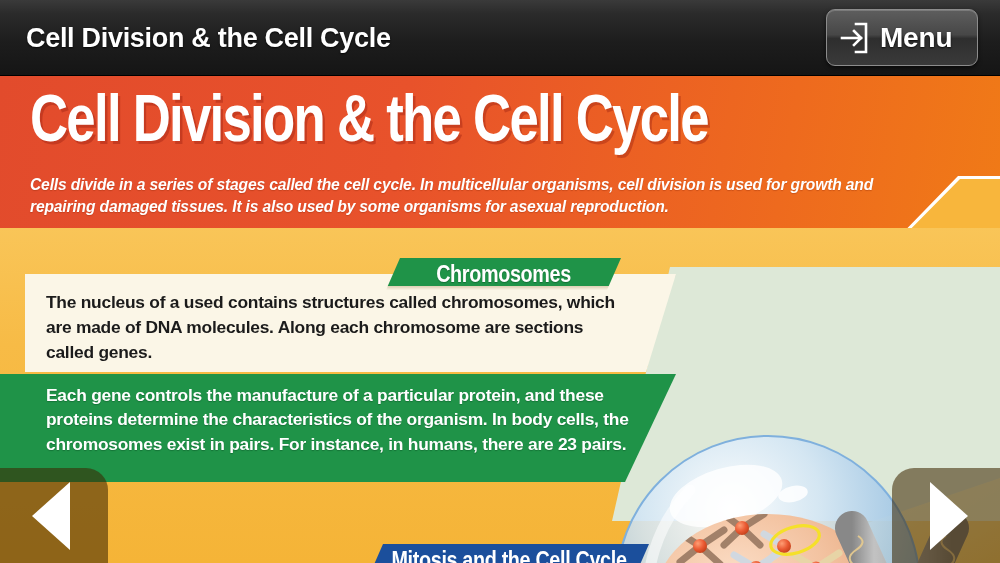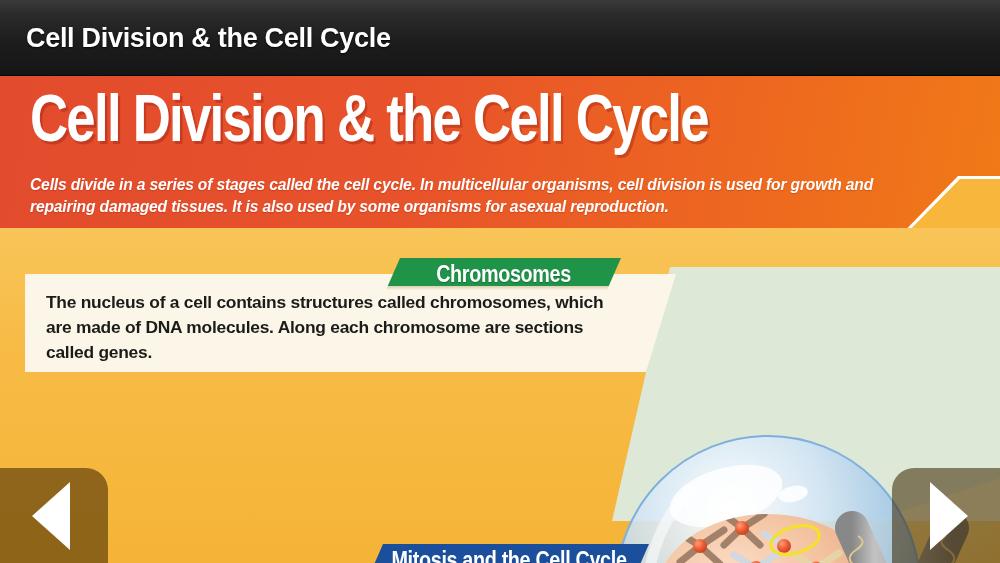--- a/index.html
+++ b/index.html
@@ -221,20 +221,30 @@
   .tri-right { border-left: 38px solid #ffffff; margin-left: 6px; }
 </style>
 </head>
 <body>
 
 <div id="app">
 
   <div class="topbar">
     <div class="topbar-title">Cell Division &amp; the Cell Cycle</div>
 
+    <div class="menu-button">
+      <span class="menu-icon">
+        <svg viewBox="0 0 30 34" width="30" height="34">
+          <path d="M17 3 H27 V31 H17" fill="none" stroke="#ffffff" stroke-width="2.6" stroke-linecap="square" stroke-linejoin="miter"></path>
+          <line x1="3" y1="17" x2="22" y2="17" stroke="#ffffff" stroke-width="2.6" stroke-linecap="square"></line>
+          <polyline points="15,10 22,17 15,24" fill="none" stroke="#ffffff" stroke-width="2.6" stroke-linecap="square" stroke-linejoin="miter"></polyline>
+        </svg>
+      </span>
+      <span class="menu-label">Menu</span>
+    </div>
   </div>
 
   <div class="hero">
     <div class="hero-title">Cell Division &amp; the Cell Cycle</div>
     <div class="hero-sub">Cells divide in a series of stages called the cell cycle. In multicellular organisms, cell division is used for growth and repairing damaged tissues. It is also used by some organisms for asexual reproduction.</div>
     <div class="hero-notch"></div>
   </div>
 
   <div class="stage">
 
@@ -366,23 +376,26 @@
             <path d="M920 432 q-10 6 2 14 q12 8 1 16 q-11 8 1 16 q12 8 1 16 q-11 8 1 16"></path>
           </g>
 
           <circle cx="902" cy="409" r="17" fill="url(#gCent)"></circle>
           <ellipse cx="897" cy="403" rx="6" ry="4" fill="#ffffff" opacity="0.45"></ellipse>
         </g>
       </svg>
     </div>
 
     <div class="card-cream">
-      <div class="card-cream-text">The nucleus of a cell contains structures called chromosomes, which are made of DNA molecules. Along each chromosome are sections called genes.</div>
-    </div>
-
+      <div class="card-cream-text">The nucleus of a used contains structures called chromosomes, which are made of DNA molecules. Along each chromosome are sections called genes.</div>
+    </div>
+
+    <div class="card-green">
+      <div class="card-green-text">Each gene controls the manufacture of a particular protein, and these proteins determine the characteristics of the organism. In body cells, the chromosomes exist in pairs. For instance, in humans, there are 23 pairs.</div>
+    </div>
 
     <div class="tab-chromosomes">
       <span>Chromosomes</span>
     </div>
 
     <div class="tab-mitosis">
       <span>Mitosis and the Cell Cycle</span>
     </div>
 
     <div class="nav nav-prev">

